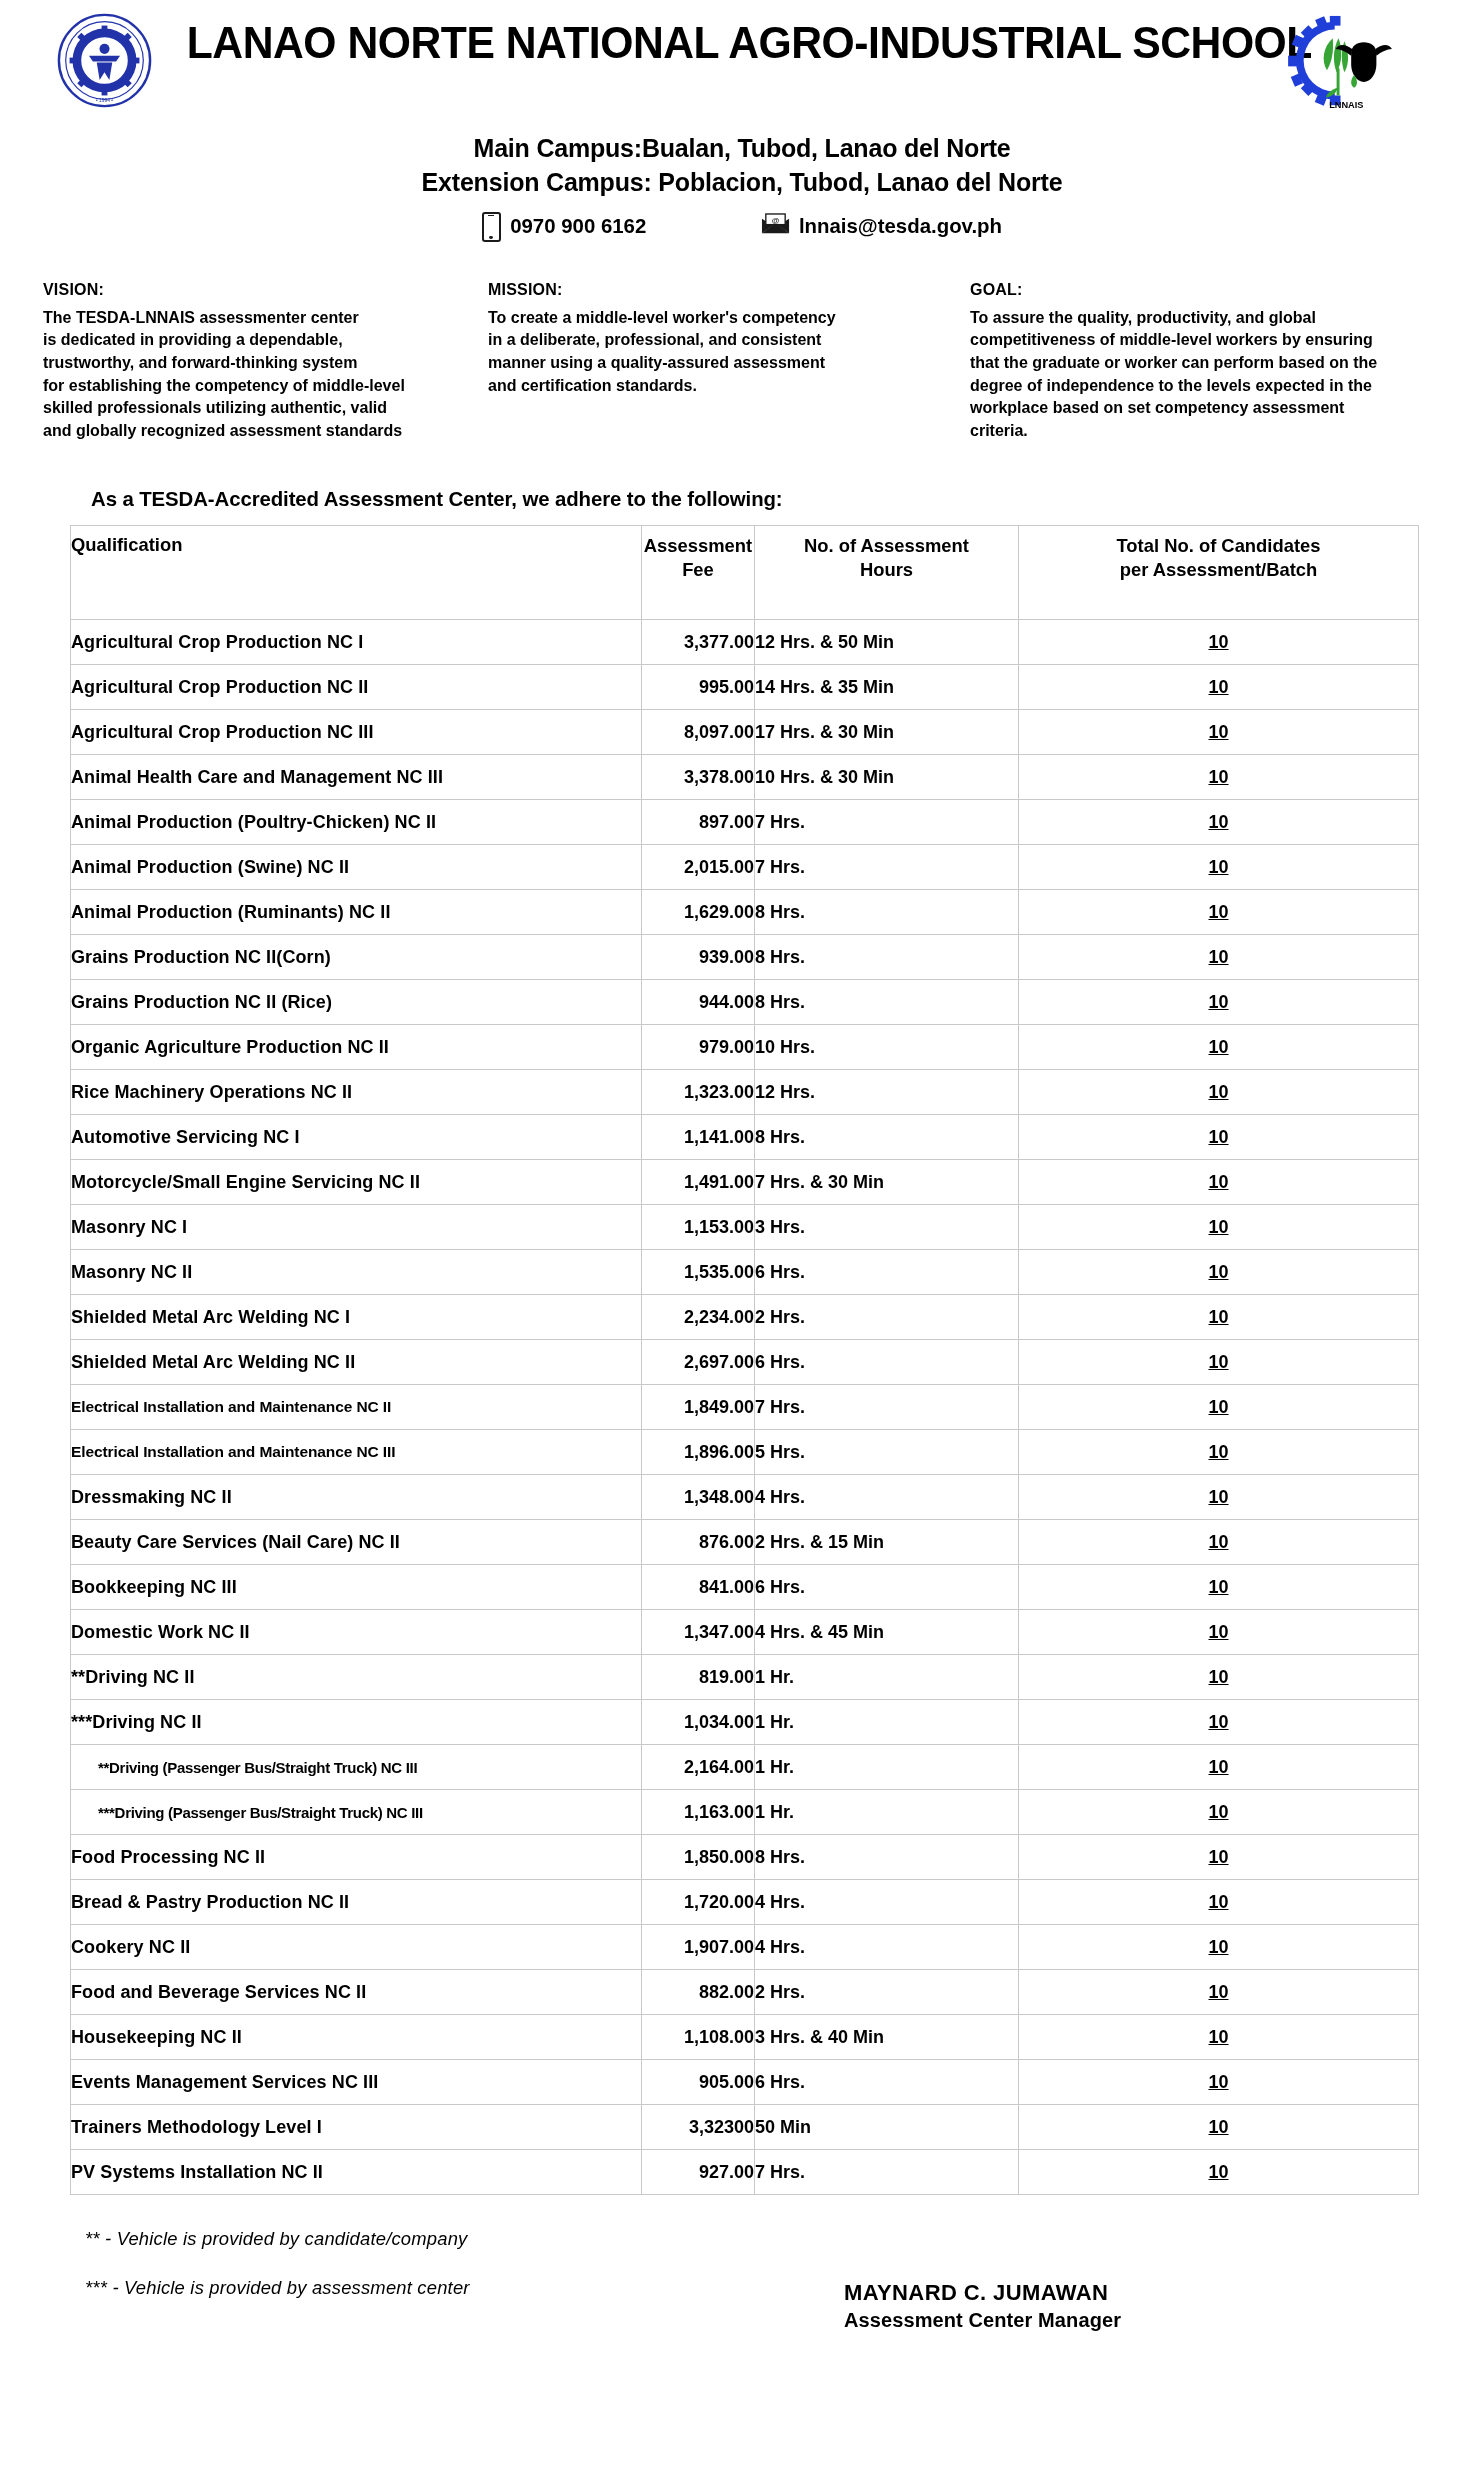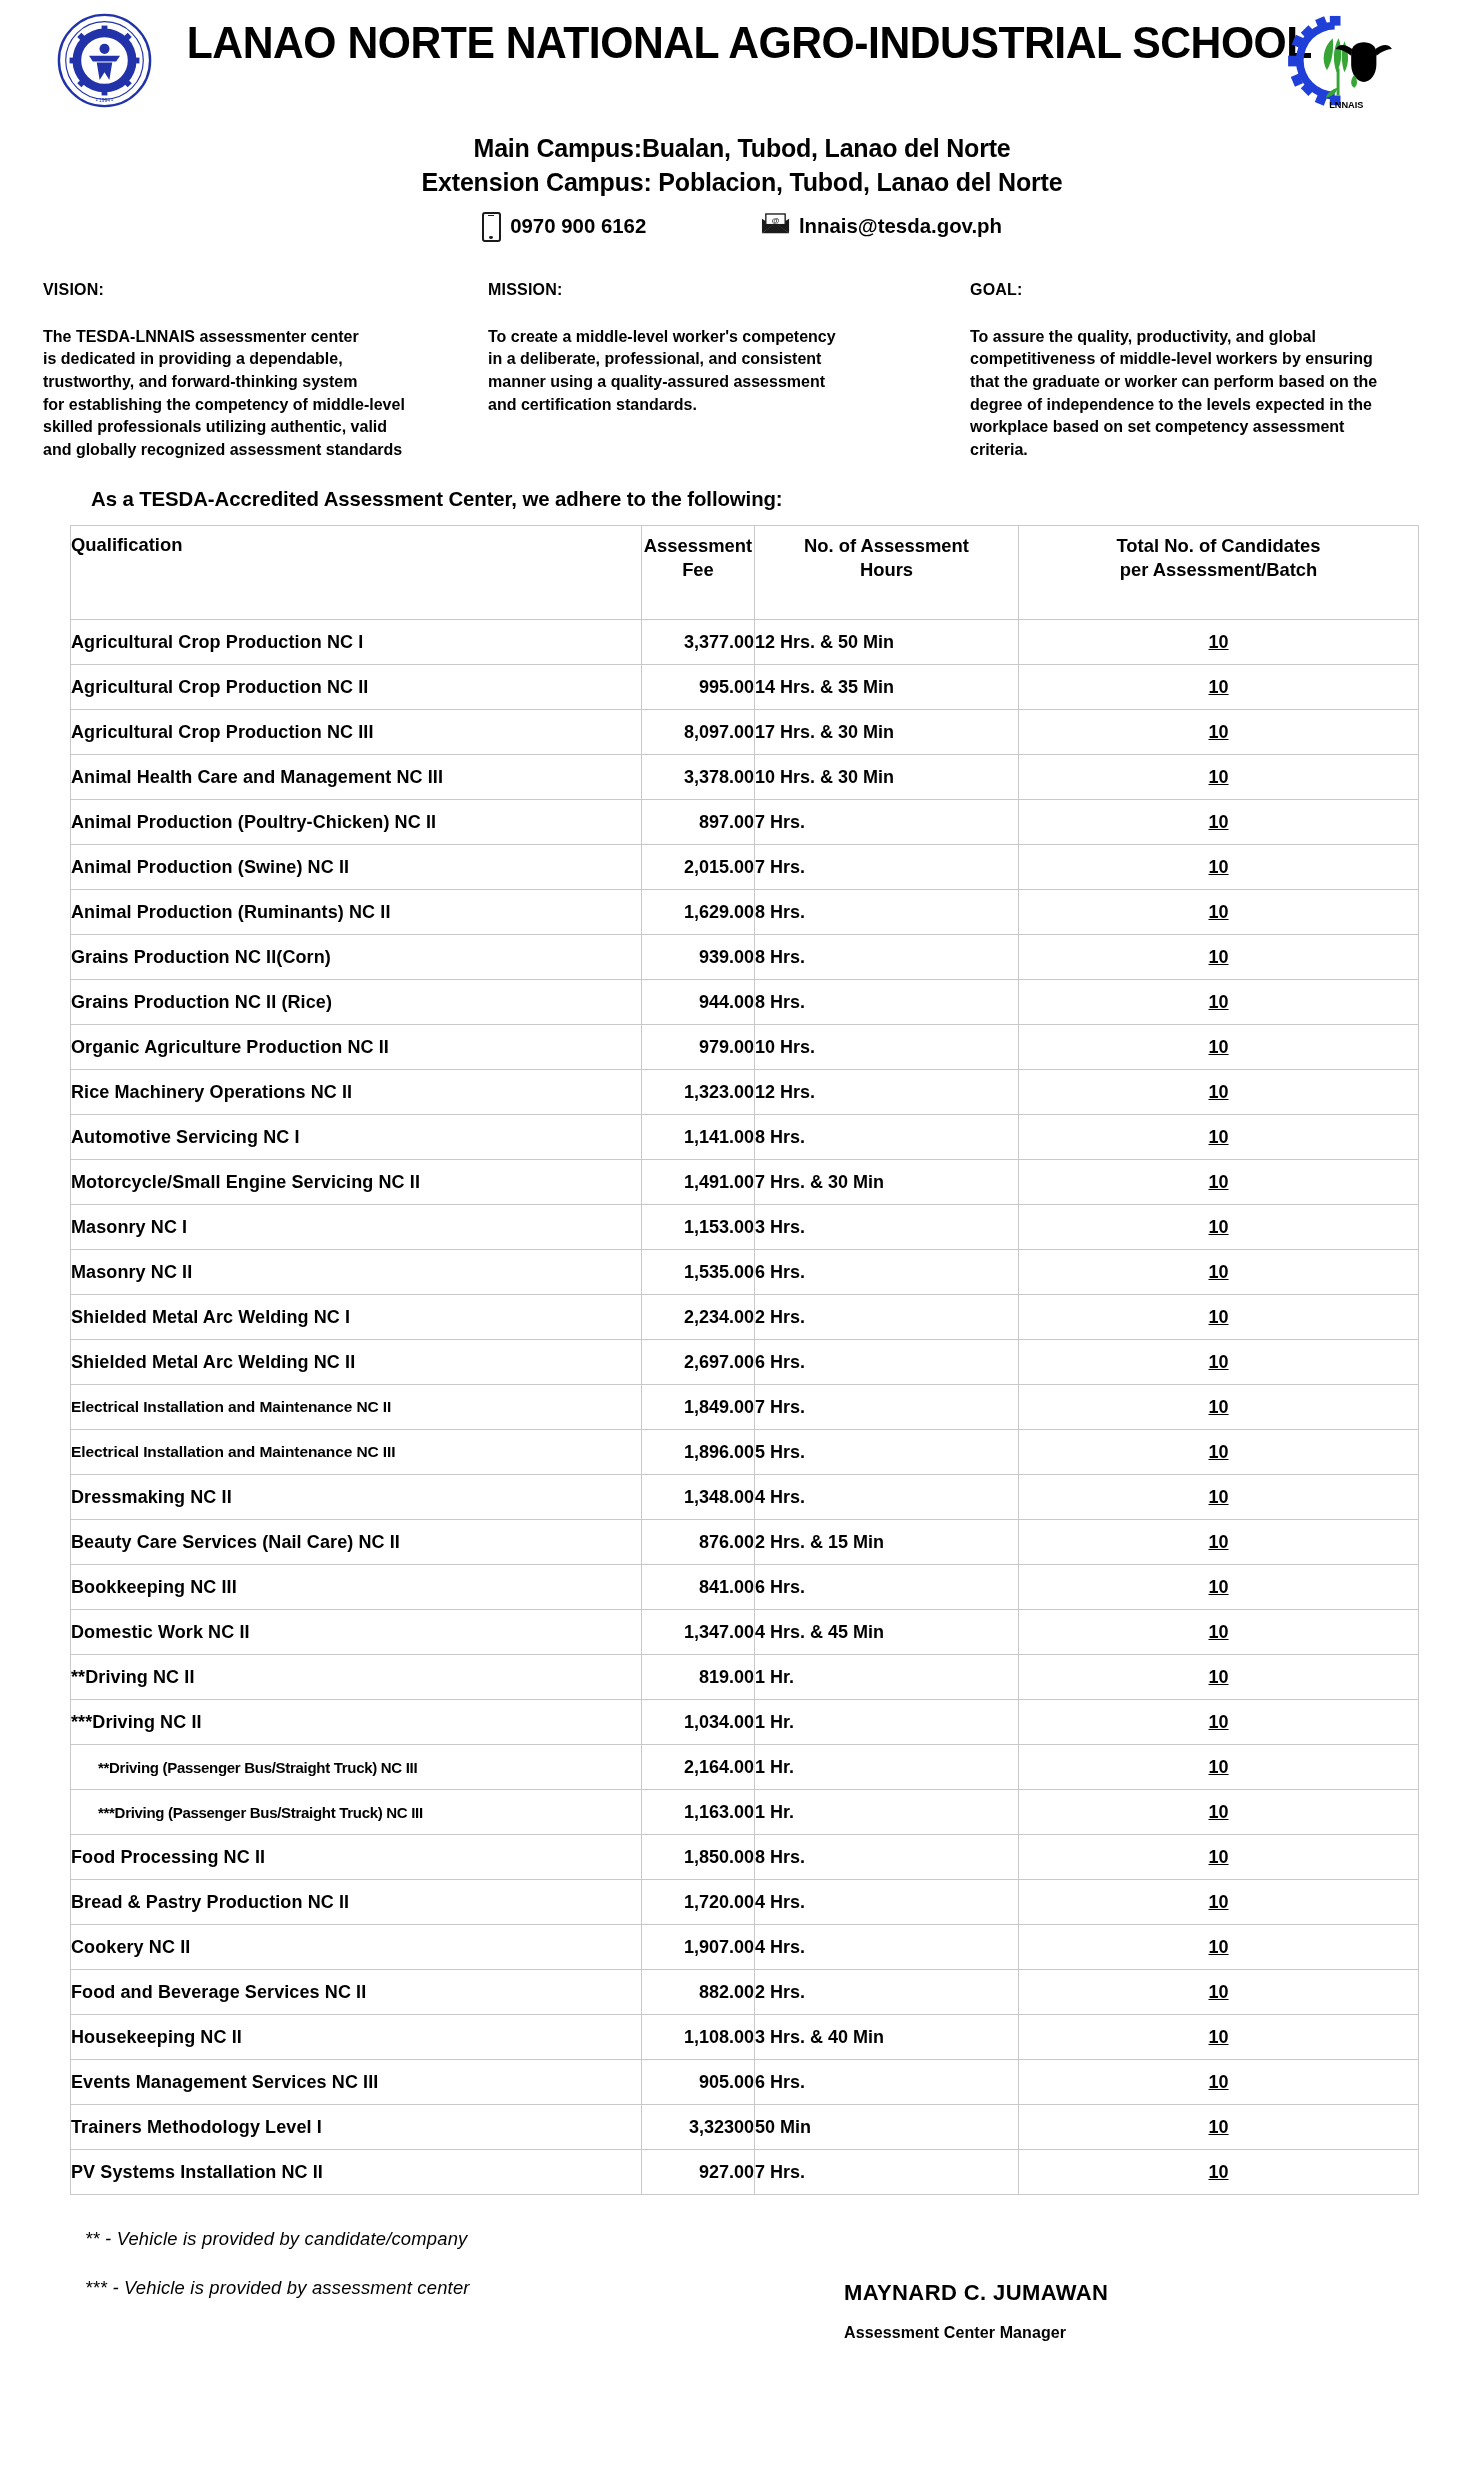--- a/index.html
+++ b/index.html
@@ -112,21 +112,21 @@
     position: absolute;
     top: 0;
   }
   .vmg-col.vision  { left: 43px;  width: 446px; }
   .vmg-col.mission { left: 488px; width: 437px; }
   .vmg-col.goal    { left: 970px;width: 456px; }
   .vmg-heading {
     font-size: 16px;
     font-weight: bold;
     letter-spacing: 0.2px;
-    margin-bottom: 27px;
+    margin-bottom: 8px;
   }
   .vmg-body {
     font-size: 16px;
     font-weight: bold;
     line-height: 1.42;
     white-space: pre-line;
   }
 
   
   .intro {
@@ -212,23 +212,23 @@
     top: 2280px;
     width: 456px;
     text-align: left;
   }
   .sig-name {
     font-size: 22px;
     font-weight: bold;
     letter-spacing: 0.4px;
   }
   .sig-role {
-    font-size: 16px;
-    font-weight: bold;
-    margin-top: 18px;
+    font-size: 20px;
+    font-weight: bold;
+    margin-top: 3px;
     letter-spacing: 0.1px;
   }
 </style>
 </head>
 <body>
 
 <div class="header">
 
   <div class="logo-left">
     <svg viewBox="0 0 100 100" width="97" height="97" aria-hidden="true">

